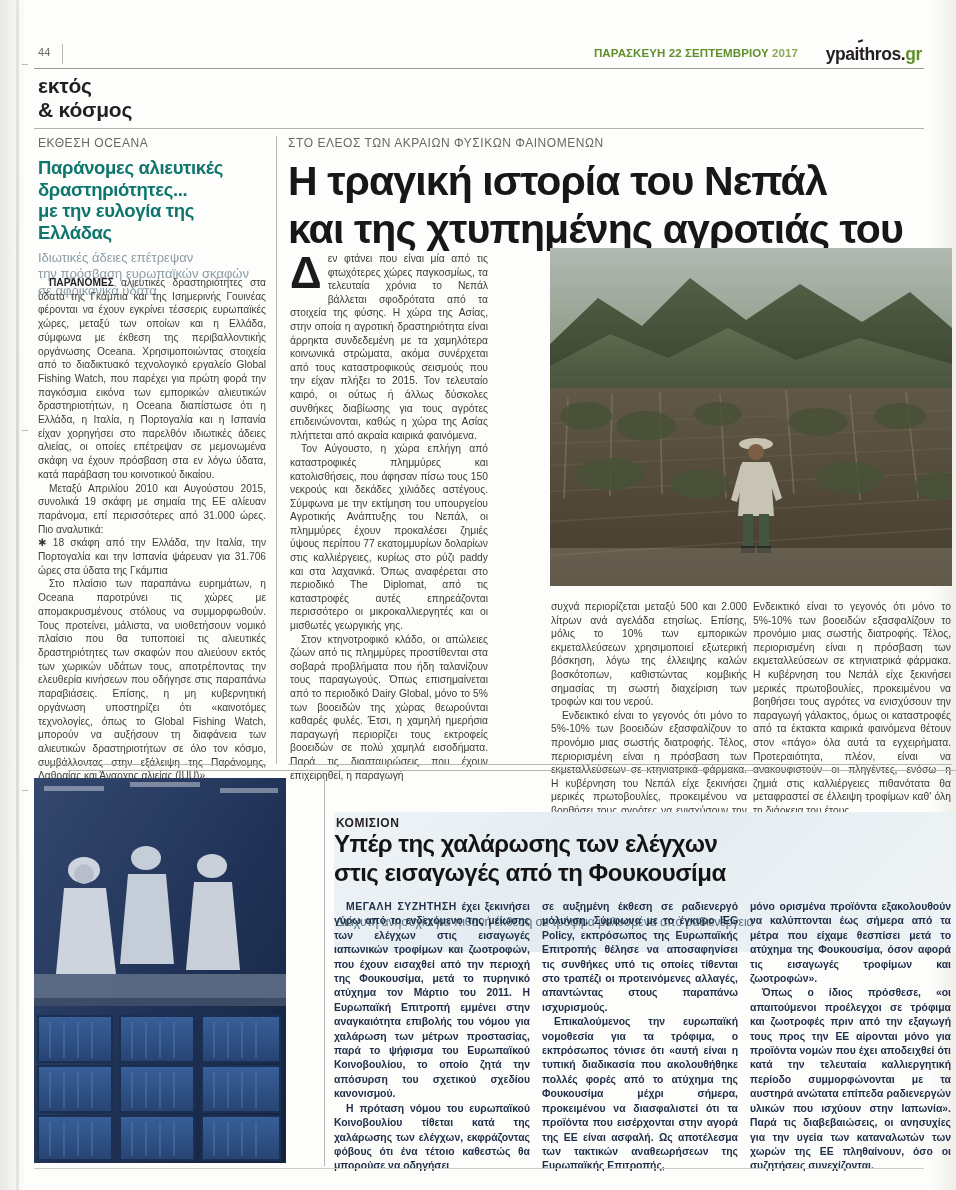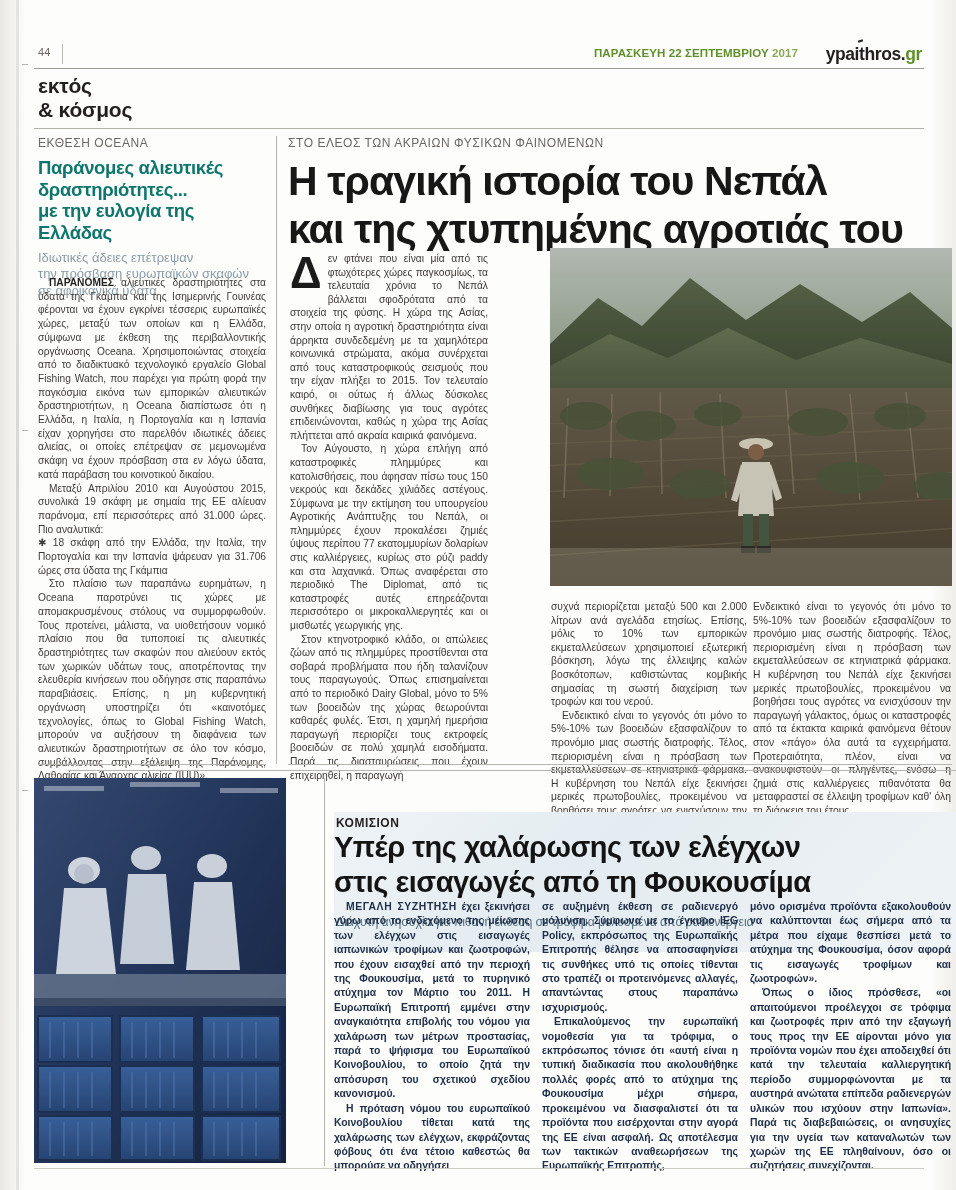--- a/index.html
+++ b/index.html
@@ -285,21 +285,21 @@
     margin-top: 34px;
   }
   .fuku-kicker {
     position: absolute;
     left: 2px; top: 4px;
   }
   .fuku-head {
     position: absolute;
     left: 0px; top: 18px;
     width: 622px;
-    font-size: 29px;
+    font-size: 24px;
     line-height: 1.20;
     font-weight: bold;
     letter-spacing: -.5px;
     color: #141414;
   }
   .fuku-deck {
     position: absolute;
     left: 2px; top: 103px;
     width: 622px;
     font-size: 12.3px;

